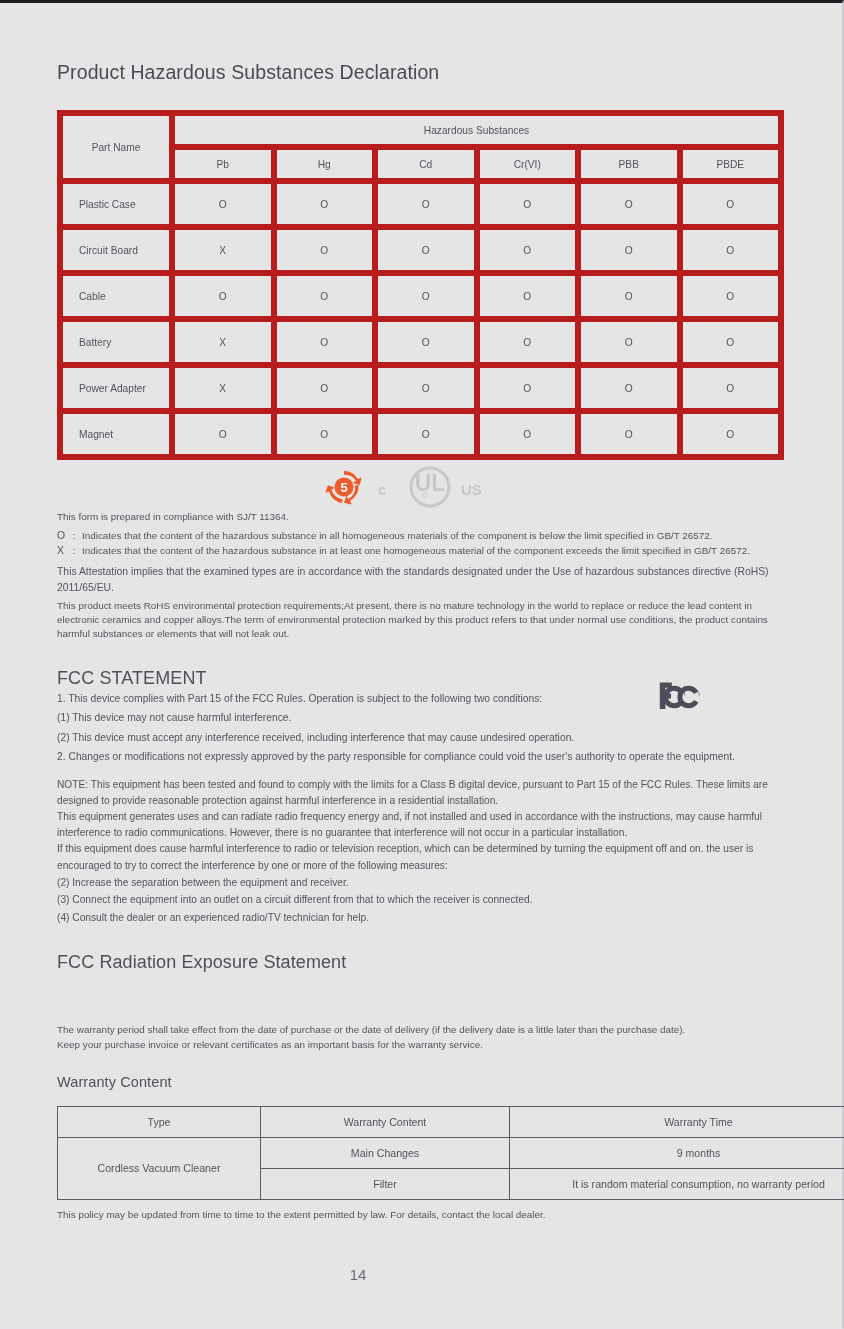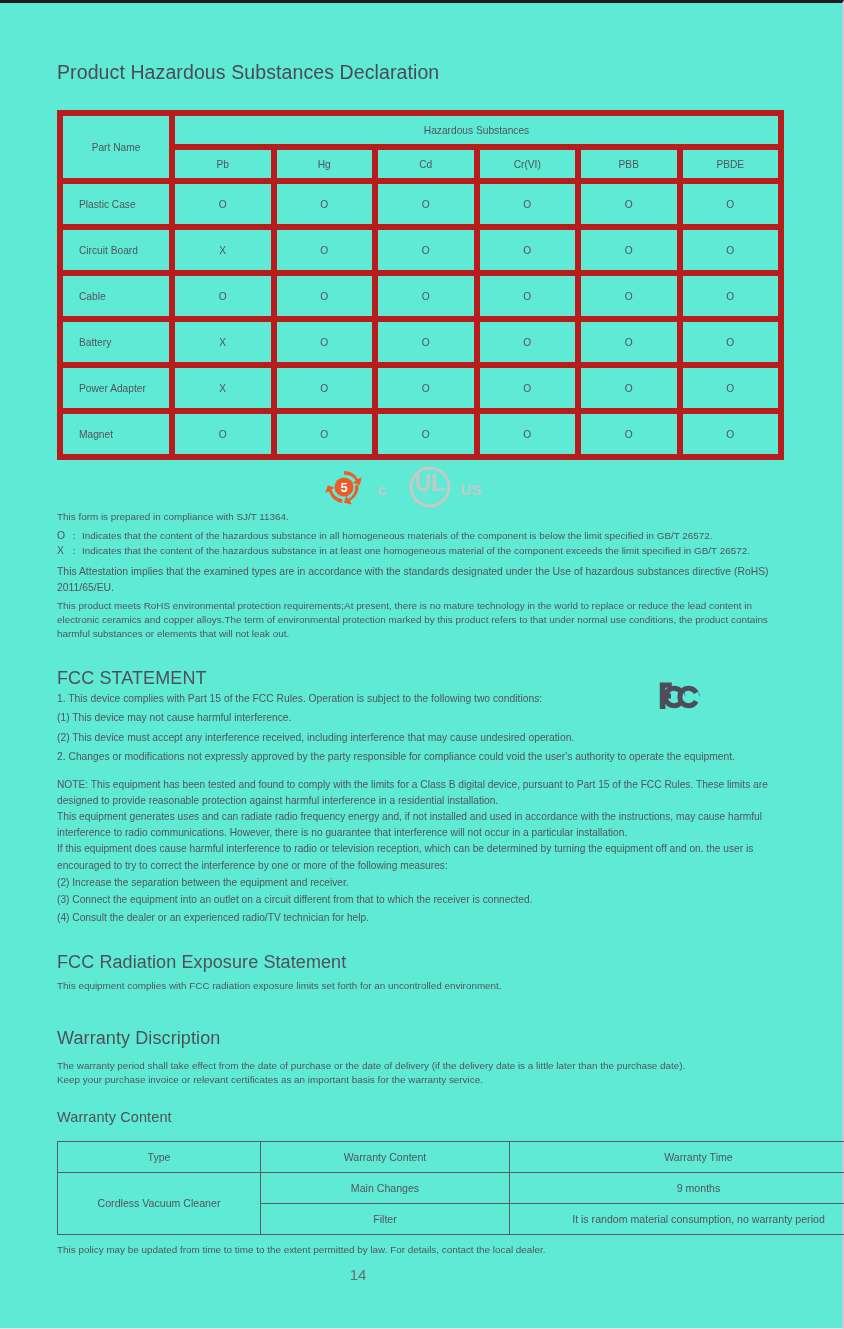--- a/index.html
+++ b/index.html
@@ -14,21 +14,21 @@
     color: #4a4a55;
     overflow: hidden;
     position: relative;
   }
   .page {
     position: absolute;
     left: 0;
     top: 0;
     width: 844px;
     height: 1329px;
-    background: #5eead4;
+    background: #e5e5e5;
     border-top: 3px solid #1d1d22;
     border-right: 2px solid #c9c9cf;
     border-bottom: 1px solid #e4e4e8;
     box-sizing: border-box;
   }
   .content {
     position: absolute;
     left: 57px;
     top: 0;
     width: 727px;
@@ -368,26 +368,24 @@
         <p class="ln3">(2) Increase the separation between the equipment and receiver.</p>
         <p class="ln3">(3) Connect the equipment into an outlet on a circuit different from that to which the receiver is connected.</p>
         <p class="ln3">(4) Consult the dealer or an experienced radio/TV technician for help.</p>
       </div>
     </div>
 
     <div class="gap-26"></div>
     <div>
       <h2 class="sec-title">FCC Radiation Exposure Statement</h2>
       <div class="gap-6"></div>
-      <p class="body-sm">This equipment complies with FCC radiation exposure limits set forth for an uncontrolled environment.</p>
     </div>
 
     <div class="gap-34"></div>
     <div>
-      <h2 class="sec-title">Warranty Discription</h2>
       <div class="gap-10"></div>
       <p class="body-sm">The warranty period shall take effect from the date of purchase or the date of delivery (if the delivery date is a little later than the purchase date).</p>
       <p class="body-sm">Keep your purchase invoice or relevant certificates as an important basis for the warranty service.</p>
 
       <div class="gap-22"></div>
       <h3 class="sub-title">Warranty Content</h3>
 
       <table class="wt">
         <tbody>
             <tr>

